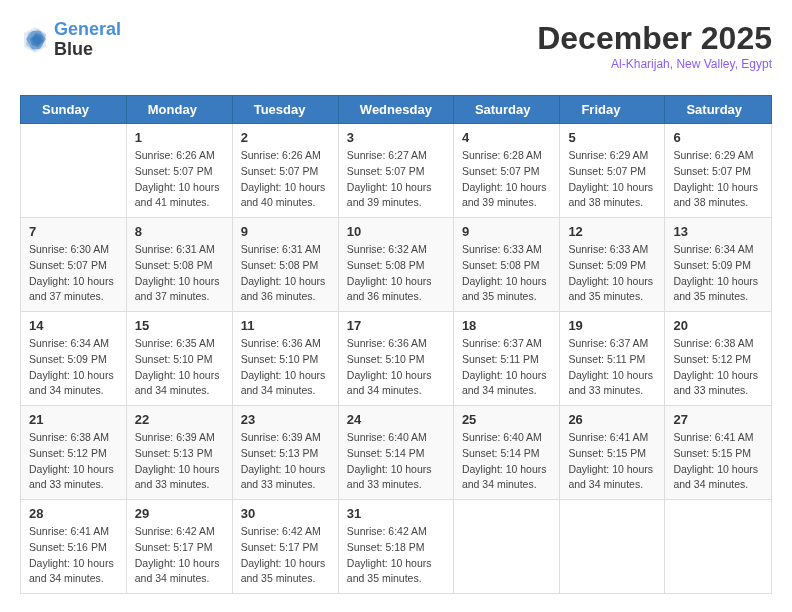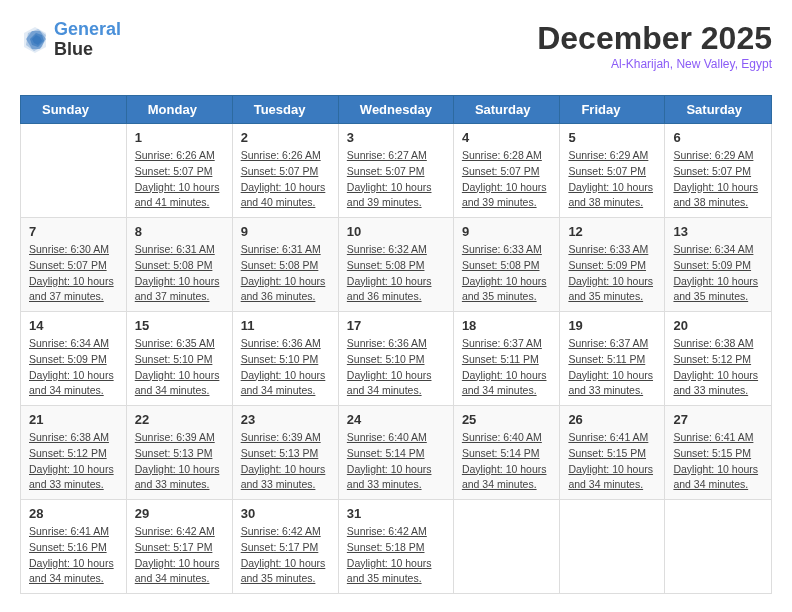--- a/index.html
+++ b/index.html
@@ -73,21 +73,20 @@
     .day-number {
       font-size: 13px;
       font-weight: bold;
       margin-bottom: 3px;
       color: #333;
     }
     .day-info {
       font-size: 10.5px;
       color: #444;
       line-height: 1.5;
-      text-decoration: underline;
     }
     .empty-cell {
       background: #fff !important;
     }
   </style>
 </head>
 <body>
 
 <div>
   <div style="display: flex; justify-content: space-between; align-items: flex-start; margin-bottom: 8px;">

